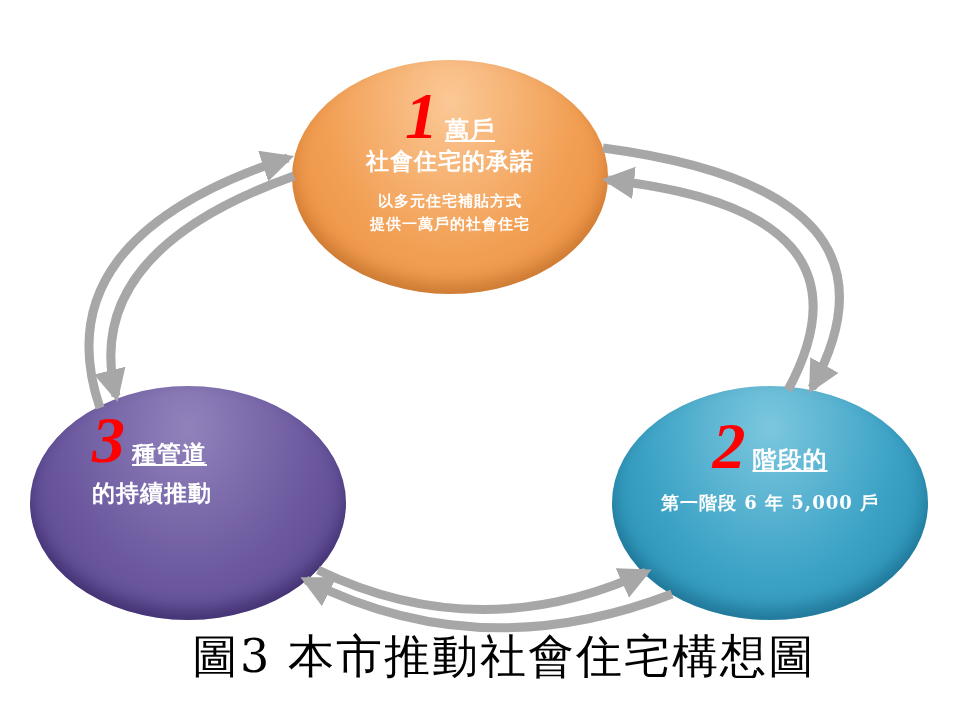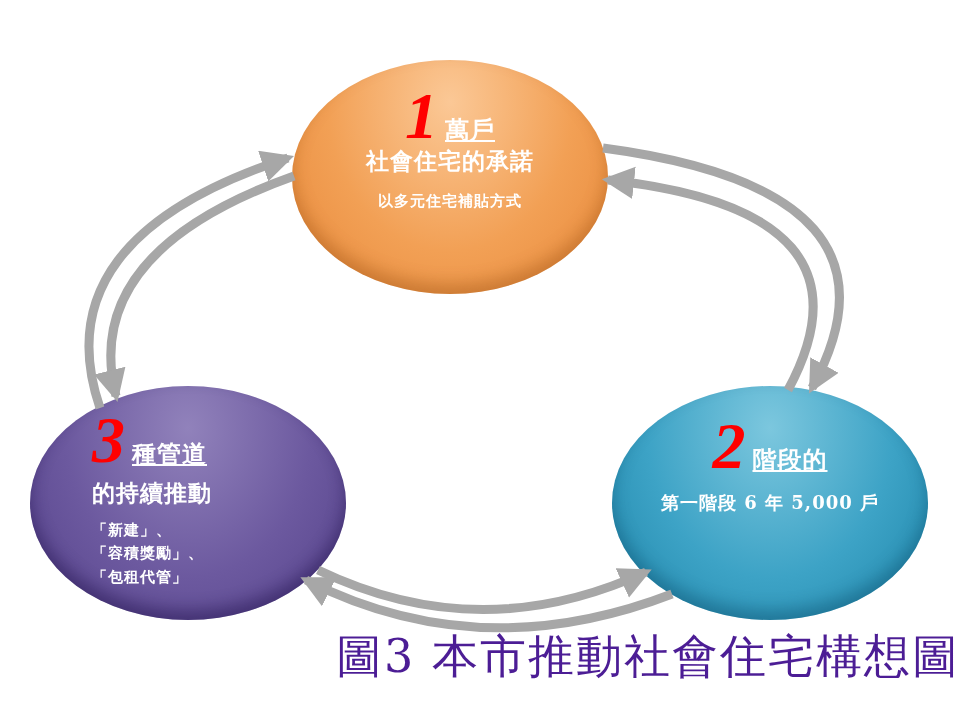--- a/index.html
+++ b/index.html
@@ -33,61 +33,57 @@
     color:#ff0000; font-size:66px; line-height:0.9;
   }
   .title { font-size:24px; font-weight:bold; letter-spacing:1px;text-decoration:underline; }
   .subtitle { font-size:23px; font-weight:bold; letter-spacing:1px; margin-top:0; }
   .details { margin-top:13px; font-size:15px; line-height:1.55; font-weight:600; letter-spacing:1px; }
   .node2 .details { font-size:18px; }
   .node3 .head { justify-content:flex-start; margin-left:62px; }
   .node3 .subtitle { text-align:left; margin-left:62px; margin-top:8px; }
   .node3 .details { text-align:left; margin-left:62px; margin-top:10px; }
   .caption {
-    position:absolute; left:0; right:0; top:626px; text-align:right;
-    font-size:46px; color:#4c1d95; letter-spacing:2px; font-family:"DejaVu Serif", serif;margin-left:48px;
+    position:absolute; left:0; right:0; top:626px; text-align:center;
+    font-size:46px; color:#000000; letter-spacing:2px; font-family:"DejaVu Serif", serif;margin-left:48px;
   }
 </style>
 </head>
 <body>
 
 <div class="canvas">
 
   <div class="node node1">
     <div class="head">
       <span class="num">1</span>
       <span class="title">萬戶</span>
     </div>
     <div class="subtitle">社會住宅的承諾</div>
     <div class="details">
       <div>以多元住宅補貼方式</div>
+      <div>提供一萬戶的社會住宅</div>
     </div>
   </div>
 
   <div class="node node2">
     <div class="head">
       <span class="num">2</span>
       <span class="title">階段的</span>
     </div>
     <div class="details">
       <div>第一階段 6 年 5,000 戶</div>
     </div>
   </div>
 
   <div class="node node3">
     <div class="head">
       <span class="num">3</span>
       <span class="title">種管道</span>
     </div>
     <div class="subtitle">的持續推動</div>
-    <div class="details">
-      <div>「新建」、</div>
-      <div>「容積獎勵」、</div>
-      <div>「包租代管」</div>
-    </div>
   </div>
 
   <svg class="arrows" viewBox="0 0 960 720">
     <defs>
       <marker id="ah" markerWidth="4" markerHeight="3.8" refX="2.9" refY="1.8" orient="auto" markerUnits="strokeWidth">
         <path d="M0,0 L3.6,1.8 L0,3.6 Z" fill="#a7a7a7"></path>
       </marker>
     </defs>
     <path d="M 100 408 Q 42 238 288 158" fill="none" stroke="#a7a7a7" stroke-width="9" marker-end="url(#ah)"></path>
     <path d="M 294 176 Q 80 252 116 396" fill="none" stroke="#a7a7a7" stroke-width="9" marker-end="url(#ah)"></path>

